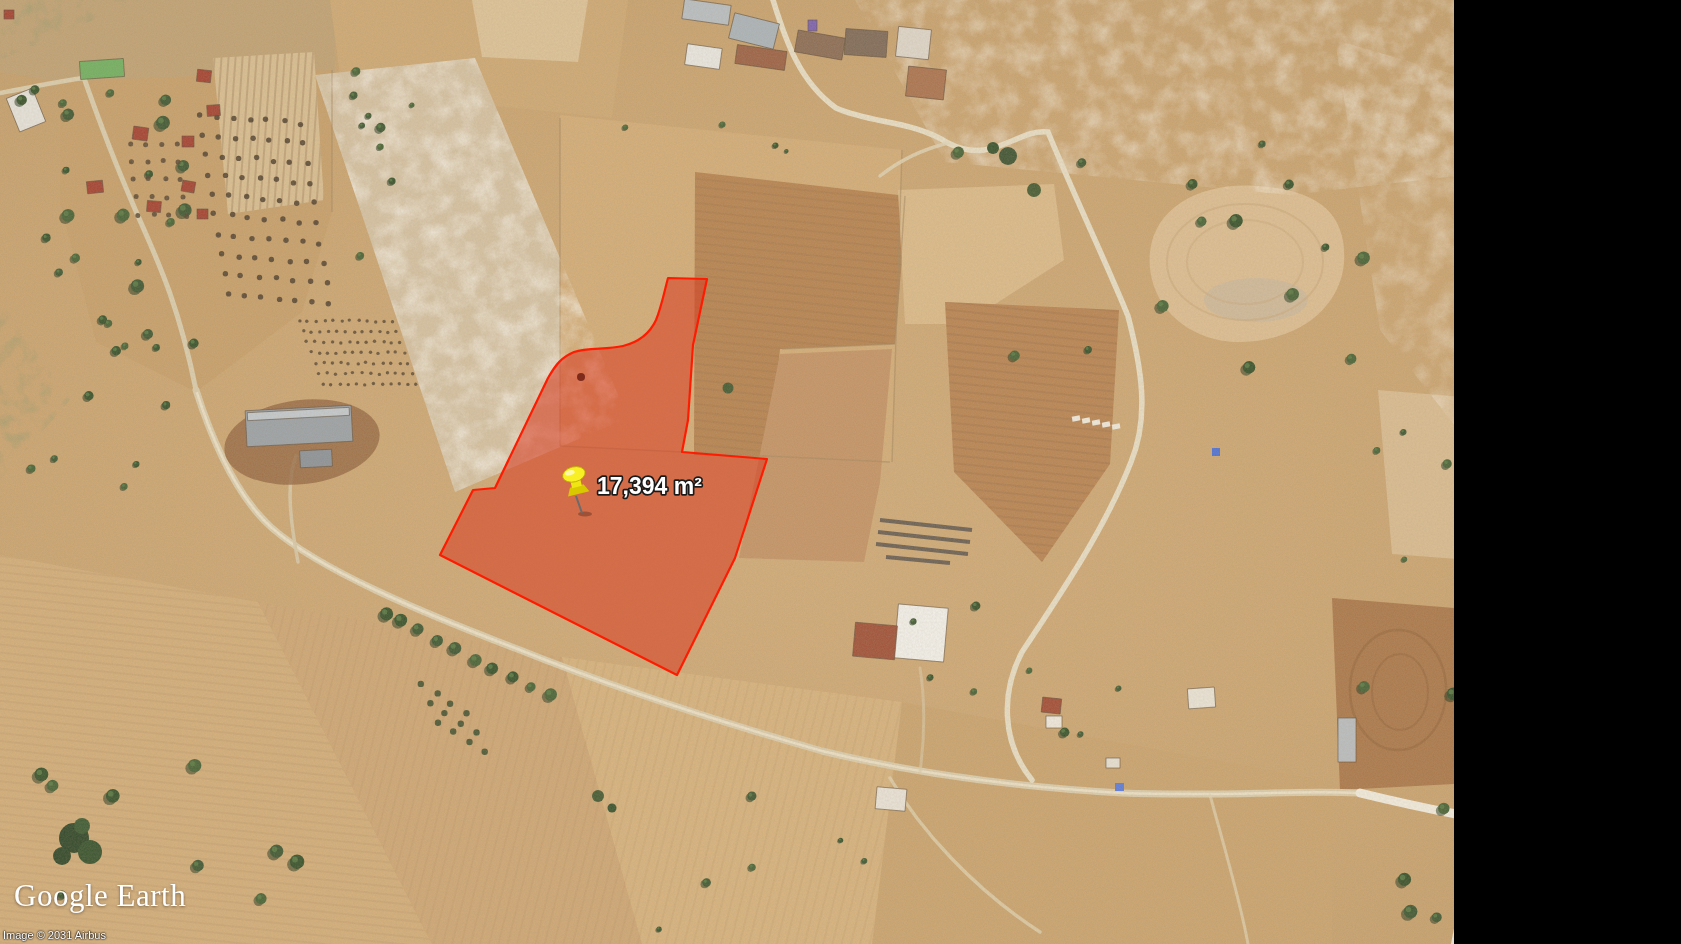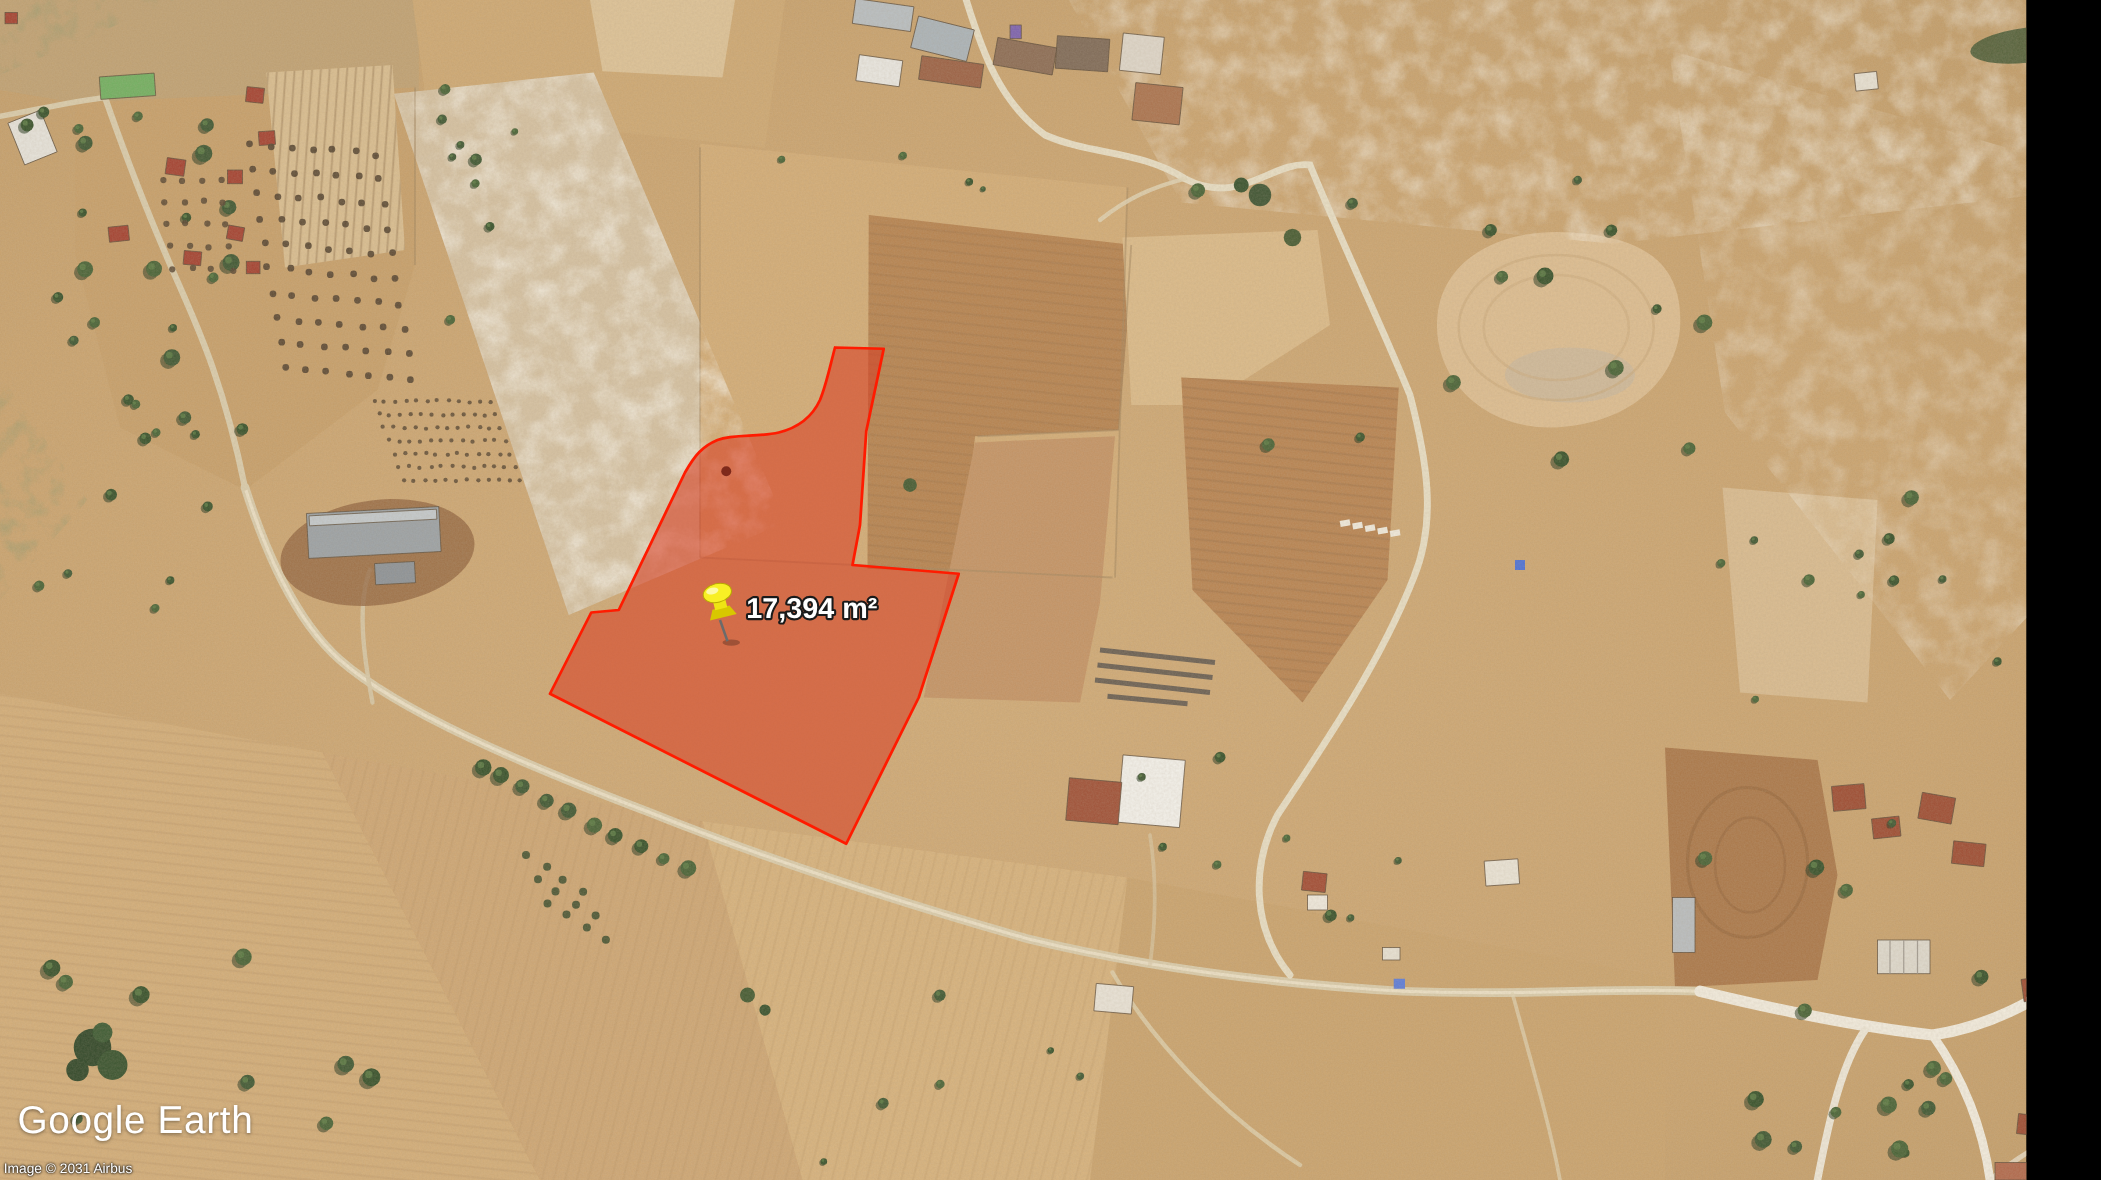--- a/index.html
+++ b/index.html
@@ -1,20 +1,20 @@
 <!DOCTYPE html>
 <html><head>
 <meta charset="utf-8">
 <style>
   html,body{margin:0;padding:0;background:#000;}
-  .stage{position:relative;width:1621px;height:944px;overflow:hidden;font-family:"Liberation Sans","DejaVu Sans",sans-serif;text-align:right;}
+  .stage{position:relative;width:1454px;height:944px;overflow:hidden;font-family:"Liberation Sans","DejaVu Sans",sans-serif;text-align:right;}
   .stage svg{position:absolute;left:0;top:0;display:block;}
   .ge-logo{
     position:absolute;left:14px;bottom:30px;color:#fff;font-size:31px;font-weight:400;
-    letter-spacing:.5px;text-shadow:0 1px 3px rgba(0,0,0,.45);user-select:none;
+    letter-spacing:.5px;text-shadow:0 1px 3px rgba(0,0,0,.45);user-select:none;font-family:Liberation Serif, serif;
   }
   .ge-copy{
     position:absolute;left:3px;bottom:3px;color:#fff;font-size:11px;font-weight:400;
     text-shadow:0 0 2px #000,0 0 2px #000;user-select:none;
   }
   .area-label-svg{paint-order:stroke;stroke:#1a1a1a;stroke-width:3.4px;stroke-linejoin:round;fill:#fff;
     font-family:"Liberation Sans","DejaVu Sans",sans-serif;font-size:23px;font-weight:700;}
   .north-n{paint-order:stroke;stroke:#000;stroke-width:2px;stroke-linejoin:round;fill:#fff;
     font-family:"Liberation Serif","DejaVu Serif",serif;font-size:42px;font-weight:700;}
 </style>

